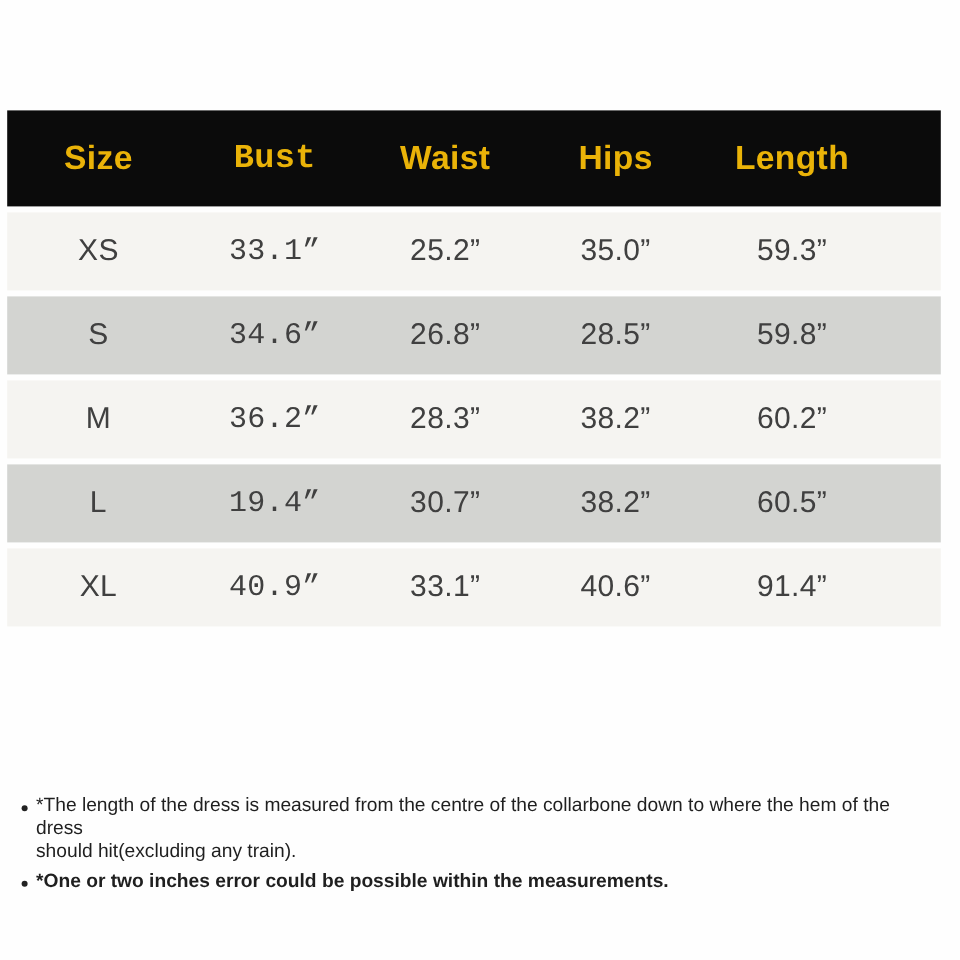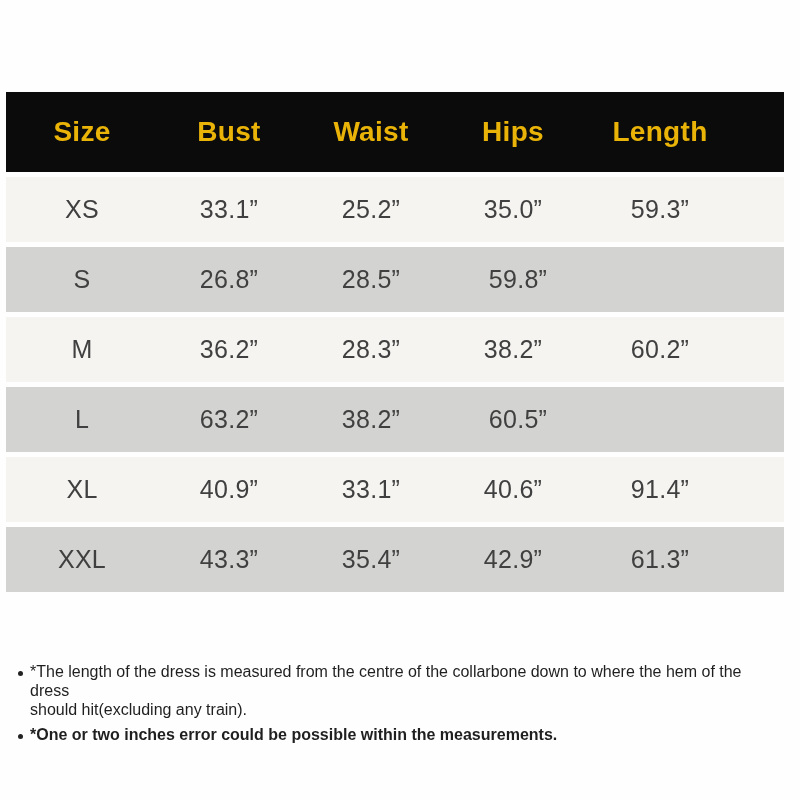--- a/index.html
+++ b/index.html
@@ -43,21 +43,21 @@
     color: #404040;
     font-size: 25px;
     letter-spacing: 0.3px;
   }
   .t-header .cell {
     color: #eab308;
     font-weight: bold;
     font-size: 28px;
   }
   .col1 { width: 152px; }
-  .col2 { width: 142px; }
+  .col2 { width: 142px; font-family: Liberation Mono, monospace; }
   .col3 { width: 142px; }
   .col4 { width: 142px; }
   .col5 { width: 200px; padding-right: 48px; }
   .notes {
     position: absolute;
     left: 10px;
     top: 662px;
     width: 760px;
     color: #1f1f1f;
     font-size: 16px;
@@ -97,55 +97,50 @@
     <div class="t-row t-data bg-light">
       <div class="cell col1">XS</div>
       <div class="cell col2">33.1”</div>
       <div class="cell col3">25.2”</div>
       <div class="cell col4">35.0”</div>
       <div class="cell col5">59.3”</div>
     </div>
 
     <div class="t-row t-data bg-gray">
       <div class="cell col1">S</div>
+      <div class="cell col2">34.6”</div>
       <div class="cell col3">26.8”</div>
       <div class="cell col4">28.5”</div>
       <div class="cell col5">59.8”</div>
     </div>
 
     <div class="t-row t-data bg-light">
       <div class="cell col1">M</div>
       <div class="cell col2">36.2”</div>
       <div class="cell col3">28.3”</div>
       <div class="cell col4">38.2”</div>
       <div class="cell col5">60.2”</div>
     </div>
 
     <div class="t-row t-data bg-gray">
       <div class="cell col1">L</div>
-      <div class="cell col2">63.2”</div>
+      <div class="cell col2">19.4”</div>
+      <div class="cell col3">30.7”</div>
       <div class="cell col4">38.2”</div>
       <div class="cell col5">60.5”</div>
     </div>
 
     <div class="t-row t-data bg-light">
       <div class="cell col1">XL</div>
       <div class="cell col2">40.9”</div>
       <div class="cell col3">33.1”</div>
       <div class="cell col4">40.6”</div>
       <div class="cell col5">91.4”</div>
     </div>
 
-    <div class="t-row t-data bg-gray">
-      <div class="cell col1">XXL</div>
-      <div class="cell col2">43.3”</div>
-      <div class="cell col3">35.4”</div>
-      <div class="cell col4">42.9”</div>
-      <div class="cell col5">61.3”</div>
-    </div>
 
   </div>
 
   <div class="notes">
     <div class="note">
       <span class="dot"></span>
       <div>*The length of the dress is measured from the centre of the collarbone down to where the hem of the dress</div>
       <div>should hit(excluding any train).</div>
     </div>
     <div class="note bold">

